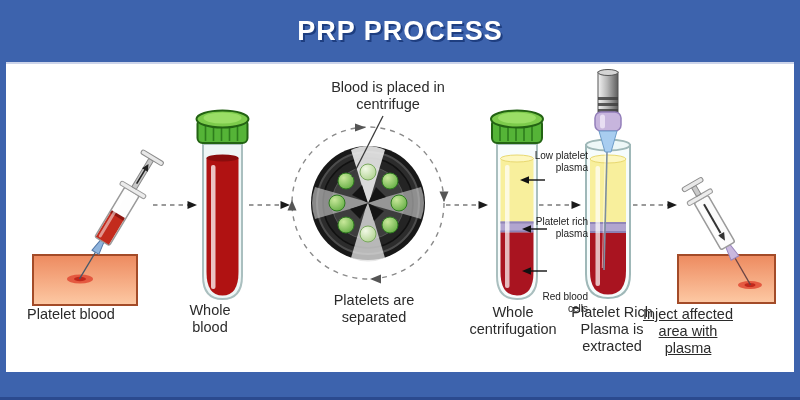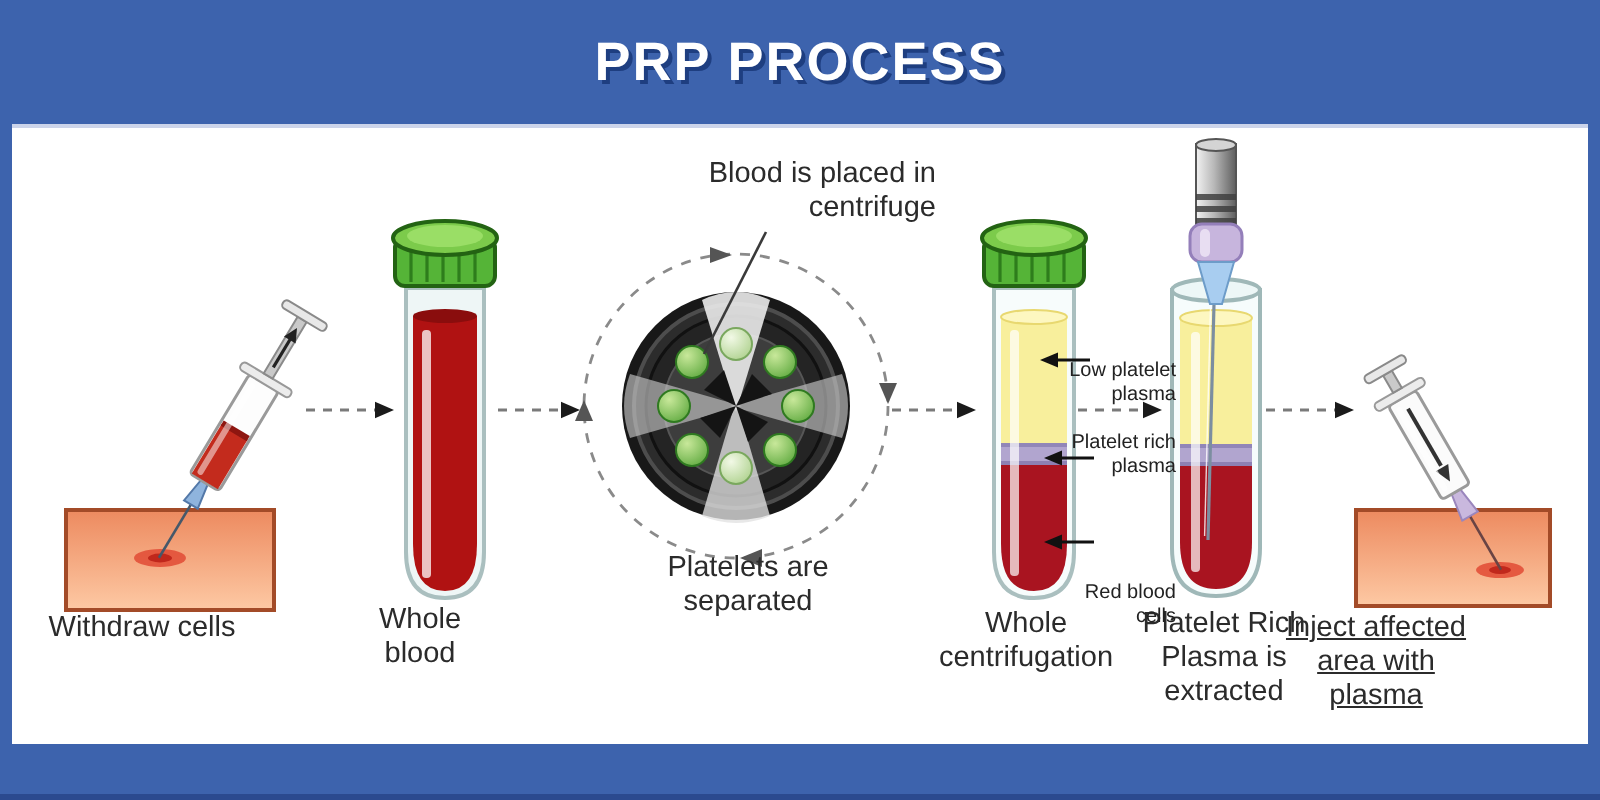--- a/index.html
+++ b/index.html
@@ -218,36 +218,36 @@
       <rect x="-8" y="-98" width="16" height="54" rx="2" fill="#fbfbfb" stroke="#9a9a9a" stroke-width="1.5"></rect>
       <line x1="0" y1="-92" x2="0" y2="-59" stroke="#333333" stroke-width="2"></line>
       <polygon points="0,-50 -3.6,-58 3.6,-58" fill="#333333"></polygon>
       <rect x="-5.5" y="-95" width="2.8" height="48" rx="1.4" fill="#ffffff" opacity="0.6"></rect>
       <rect x="-14" y="-102.5" width="28" height="4.5" rx="2" fill="#ececec" stroke="#999999" stroke-width="1"></rect>
       <rect x="-2.5" y="-112.5" width="5" height="10" fill="#c9c9c9" stroke="#8a8a8a" stroke-width="1"></rect>
       <rect x="-11.5" y="-117" width="23" height="4.5" rx="2" fill="#e8e8e8" stroke="#8a8a8a" stroke-width="1"></rect>
     </g>
   </svg>
 
-  <div class="lbl" style="left:1px;top:306px;width:140px;">Withdraw cells</div>
+  <div class="lbl" style="left:1px;top:306px;width:140px;">Platelet blood</div>
   <div class="lbl" style="left:150px;top:302px;width:120px;">Whole
 blood</div>
-  <div class="lbl" style="left:308px;top:79px;width:160px;text-align:right;">Blood is placed in
+  <div class="lbl" style="left:308px;top:79px;width:160px;">Blood is placed in
 centrifuge</div>
-  <div class="lbl" style="left:294px;top:276px;width:160px;">Platelets are
+  <div class="lbl" style="left:294px;top:292px;width:160px;">Platelets are
 separated</div>
   <div class="lbl" style="left:443px;top:304px;width:140px;">Whole
 centrifugation</div>
   <div class="lbl" style="left:542px;top:304px;width:140px;">Platelet Rich
 Plasma is
 extracted</div>
   <div class="lbl" style="left:618px;top:306px;width:140px;text-decoration:underline;">Inject affected
 area with
 plasma</div>
 
-  <div class="lbl-sm" style="left:508px;top:180px;width:80px;">Low platelet
+  <div class="lbl-sm" style="left:508px;top:150px;width:80px;">Low platelet
 plasma</div>
   <div class="lbl-sm" style="left:508px;top:216px;width:80px;">Platelet rich
 plasma</div>
   <div class="lbl-sm" style="left:508px;top:258px;width:80px;margin-top:33px;">Red blood
 cells</div>
 
 </div>
 
 </body></html>

